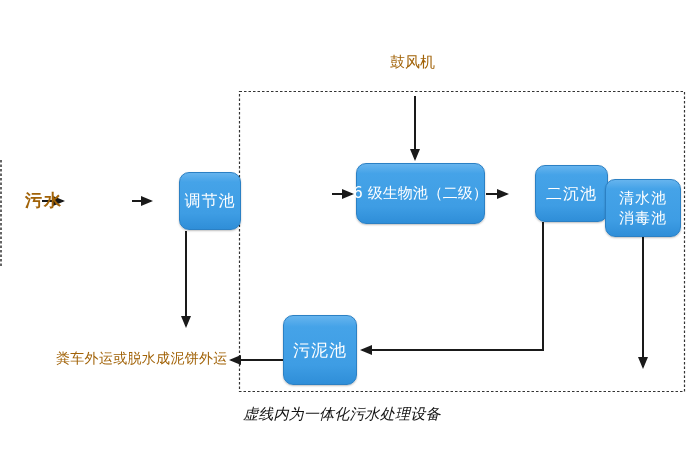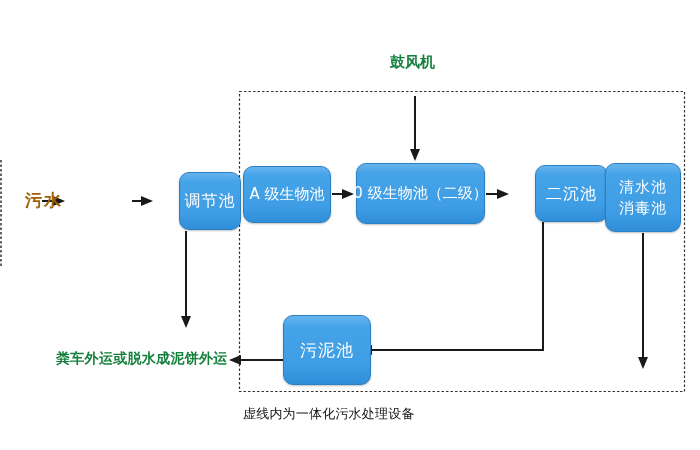--- a/index.html
+++ b/index.html
@@ -11,25 +11,25 @@
   .node{
     position:absolute;display:flex;align-items:center;justify-content:center;
     flex-direction:column;text-align:center;color:#ffffff;
     background:linear-gradient(180deg,#66b4ee 0%,#45a3e8 16%,#3e9de4 72%,#2f8ed8 100%);
     border:1.5px solid #2b80c4;border-radius:10px;box-sizing:border-box;
     box-shadow:0 1px 2px rgba(0,0,0,0.25);
     font-size:15px;line-height:1.35;letter-spacing:1px;white-space:nowrap;
   }
   .lbl{position:absolute;white-space:nowrap;}
   .lbl.black{color:#111111;}
-  .lbl.blue{color:#15803d;font-weight:bold;}
+  .lbl.blue{color:#a16207;font-weight:normal;}
   .influent{left:3px;top:189px;font-size:17px;font-weight:bold;color:#a16207;letter-spacing:2px;margin-left:22px;}
   .blower{left:390px;top:53px;font-size:15px;}
   .sludge-out{left:56px;top:350px;font-size:14px;letter-spacing:0.3px;}
-  .caption{left:243px;top:405px;font-size:13px;letter-spacing:0.2px;}
+  .caption{left:243px;top:405px;font-size:15px;letter-spacing:0.2px;font-style:italic;}
   .effluent{left:608px;top:401px;font-size:16px;letter-spacing:0.5px;}
 </style>
 </head>
 <body>
 
 <div id="canvas">
 
   <svg id="wires" viewBox="0 0 700 450" xmlns="http://www.w3.org/2000/svg">
     <defs>
       <marker id="ah" markerUnits="userSpaceOnUse" markerWidth="12" markerHeight="10" refX="10" refY="5" orient="auto">
@@ -57,38 +57,35 @@
     <line x1="283" y1="360" x2="231" y2="360" stroke="#1a1a1a" stroke-width="2" marker-end="url(#ah)"></line>
 
     <line x1="643" y1="233" x2="643" y2="367" stroke="#1a1a1a" stroke-width="2" marker-end="url(#ah)"></line>
   </svg>
 
 
   <div class="node" style="left:155px;top:172px;width:62px;height:58px;font-size:16px;margin-left:24px;">
     <span>调节池</span>
   </div>
 
-  <div class="node" style="left:243px;top:166px;width:88px;height:57px;letter-spacing:0;">
-    <span>A 级生物池</span>
-  </div>
 
   <div class="node" style="left:356px;top:163px;width:129px;height:61px;letter-spacing:0;">
-    <span>0 级生物池（二级）</span>
+    <span>6 级生物池（二级）</span>
   </div>
 
   <div class="node" style="left:511px;top:165px;width:73px;height:57px;font-size:16px;margin-left:24px;">
     <span>二沉池</span>
   </div>
 
-  <div class="node" style="left:605px;top:163px;width:76px;height:69px;text-align:right;">
+  <div class="node" style="left:605px;top:179px;width:76px;height:58px;text-align:right;">
     <span>清水池</span>
     <span>消毒池</span>
   </div>
 
-  <div class="node" style="left:283px;top:315px;width:88px;height:70px;font-size:17px;">
+  <div class="node" style="left:283px;top:315px;width:74px;height:70px;font-size:17px;">
     <span>污泥池</span>
   </div>
 
   <div class="lbl influent">污水</div>
   <div class="lbl blue blower">鼓风机</div>
   <div class="lbl blue sludge-out">粪车外运或脱水成泥饼外运</div>
   <div class="lbl black caption">虚线内为一体化污水处理设备</div>
 
 </div>
 

